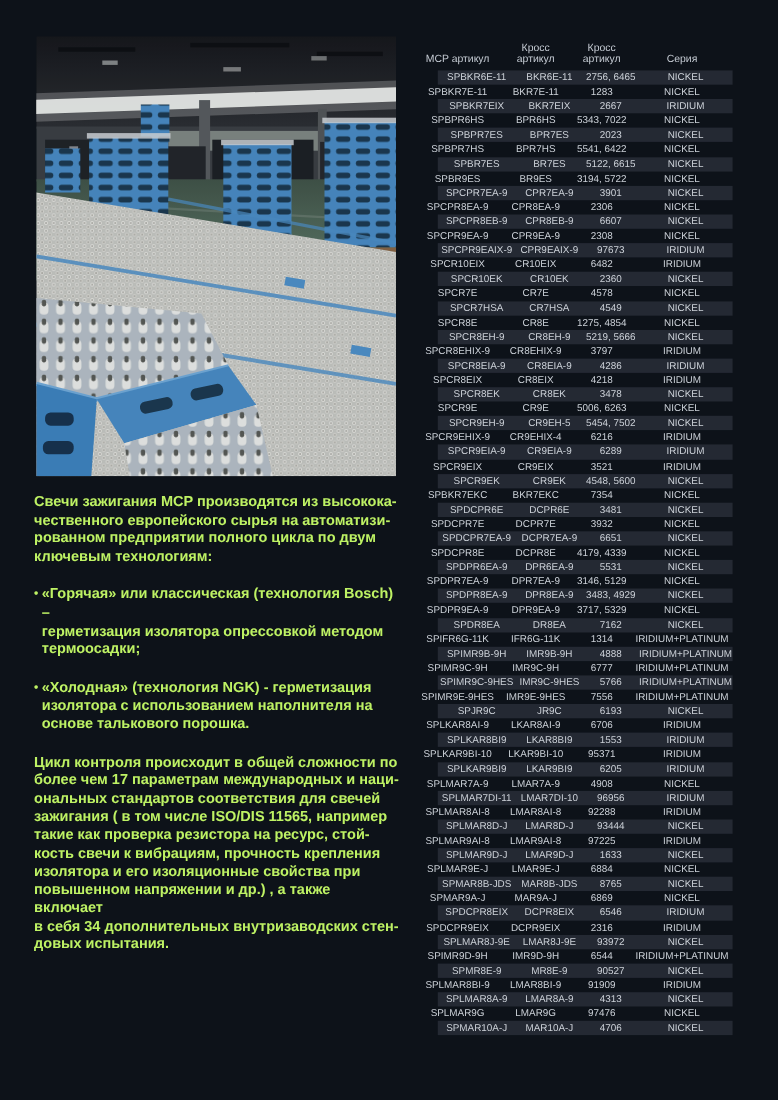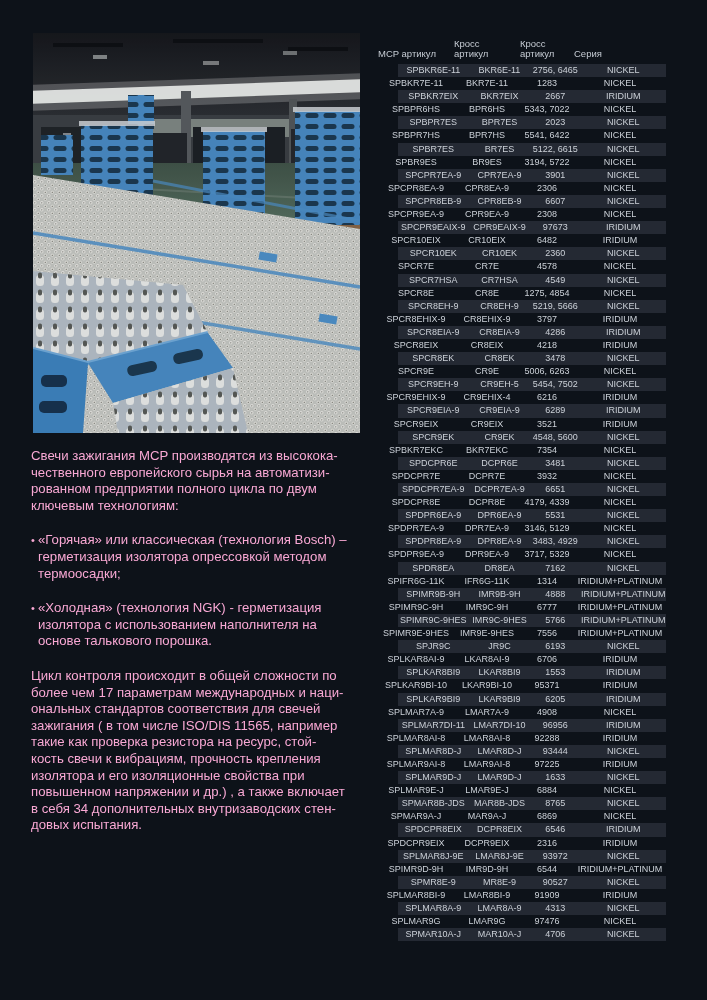--- a/index.html
+++ b/index.html
@@ -8,33 +8,33 @@
     position:relative; width:707px; height:1000px;
     background:#0d1219; overflow:hidden;
     font-family:"Liberation Sans", sans-serif;
   }
   
   .photo { position:absolute; left:33px; top:33px; width:327px; height:400px; }
   .photo svg { display:block; }
   
   .intro {
     position:absolute; left:31px; top:448px; width:334px;
-    color:#f9a8d4; font-size:13.2px; line-height:16.6px;
+    color:#bef264; font-size:13.2px; line-height:16.6px;font-weight:bold;
   }
   .intro .para { white-space:pre-line; margin-bottom:18px; }
   .bullet { display:flex; margin-bottom:18px; }
   .bullet .marker { flex:none; width:7px; font-size:11px; line-height:16.6px; }
   .bullet .btext { flex:1; white-space:pre-line; }
   
   .catalog { position:absolute; left:378px; top:36px; width:288px; }
   .thead {
     display:flex; align-items:flex-end; height:28px; padding-bottom:5px;
     font-size:9.5px; line-height:10px; color:#c5cbd3;
   }
-  .hcell { white-space:pre-line; }
+  .hcell { text-align:center; white-space:pre-line; }
   .c0 { width:76px; } .c1 { width:66px; } .c2 { width:54px; } .c3 { width:92px; }
   .trow { display:flex; height:13.1px; line-height:13.4px; font-size:9px; color:#ccd1d8; }
   .trow.striped { background:#242933;margin-left:20px; }
   .tcell { text-align:center; overflow:hidden; white-space:nowrap; }
 </style>
 </head>
 <body>
 
 <div class="page">
 

